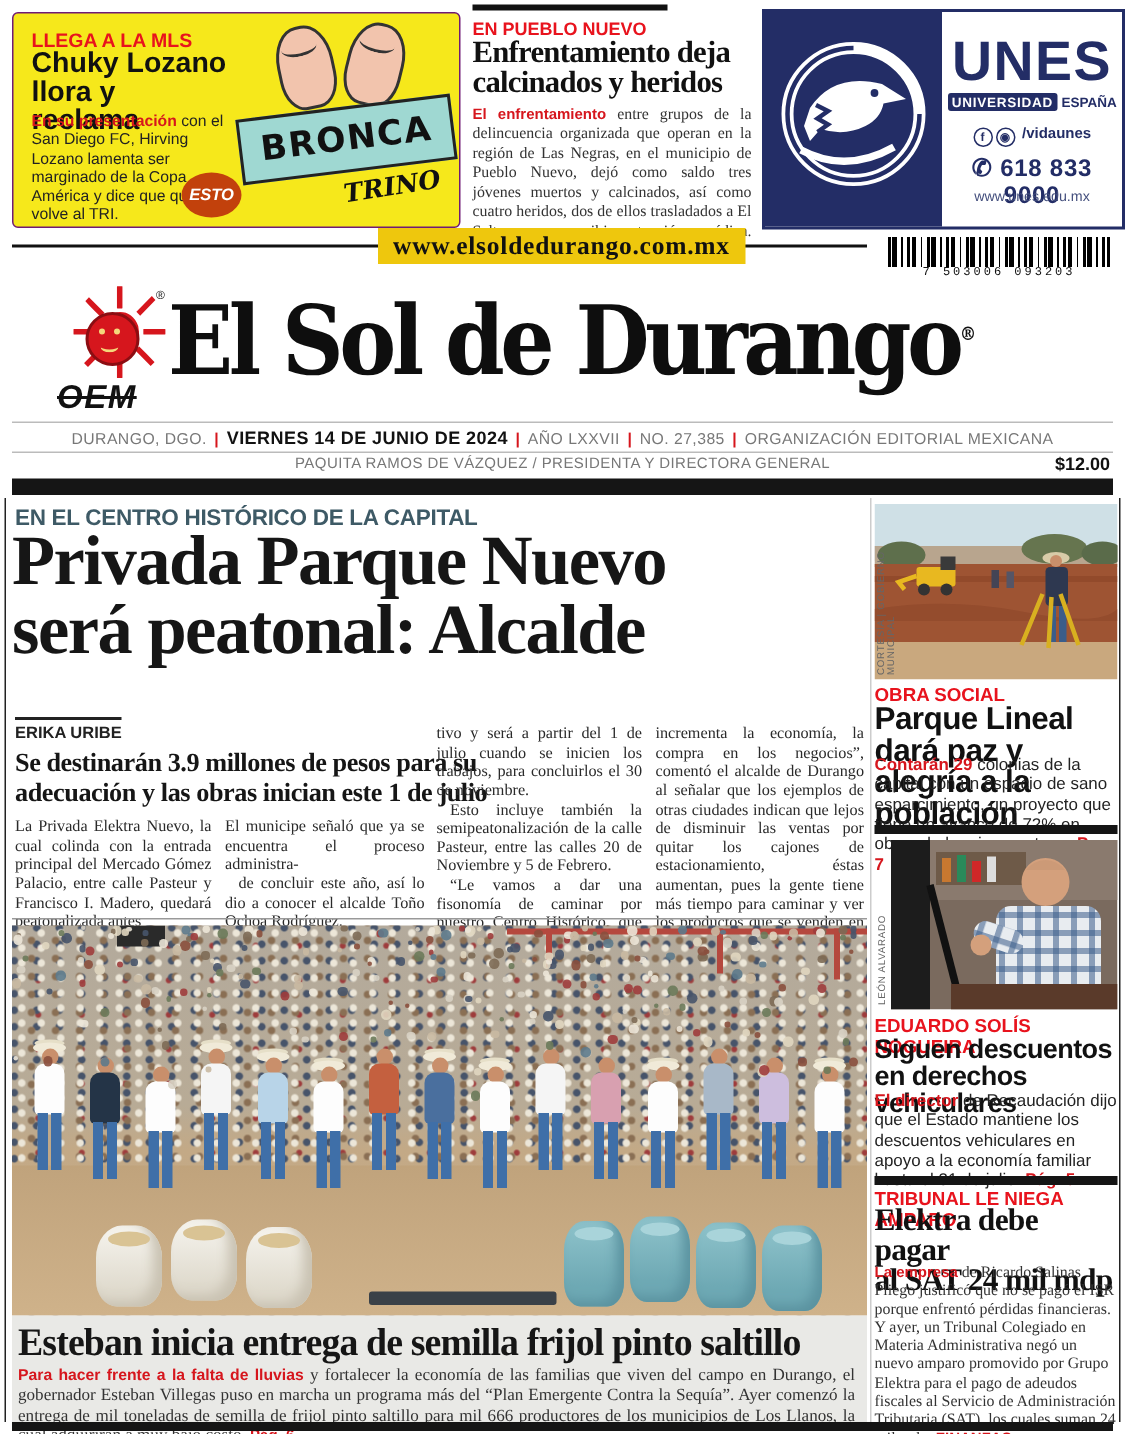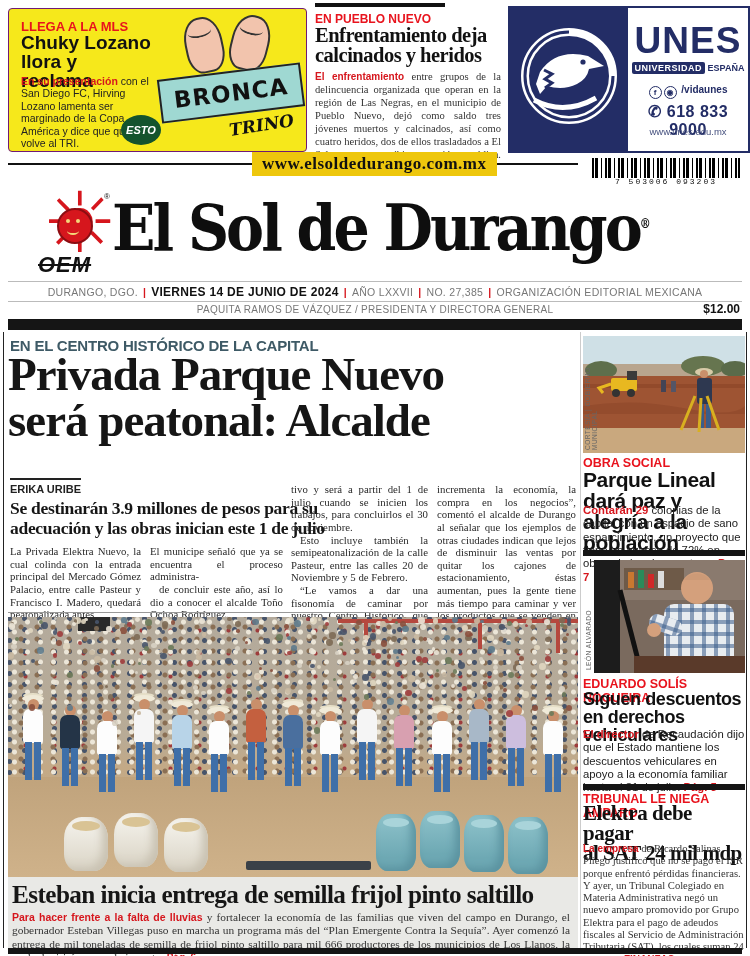--- a/index.html
+++ b/index.html
@@ -6,21 +6,21 @@
   #page{position:relative;width:750px;height:956px;background:#fff;margin:0 auto;
         font-family:"Liberation Sans",sans-serif;overflow:hidden;}
   .abs{position:absolute;}
   .red{color:#d6161d;}
   .justify{text-align:justify;}
   
   #promo{left:8px;top:8px;width:297px;height:142px;background:#f6e81b;border:1px solid #701a75;border-radius:4px;}
   #promo .kick{position:absolute;left:12px;top:10px;font-size:13px;font-weight:bold;color:#e8131d;}
   #promo .title{position:absolute;left:12px;top:24px;font-size:19px;line-height:1.0;font-weight:bold;color:#111;width:130px;}
   #promo .body{position:absolute;left:12px;top:66px;width:128px;font-size:10.5px;line-height:1.18;color:#222;}
-  #esto{left:112px;top:106px;width:40px;height:30px;background:#14532d;border-radius:50%;
+  #esto{left:112px;top:106px;width:40px;height:30px;background:#c2410c;border-radius:50%;
         color:#fff;font-weight:bold;font-style:italic;font-size:11px;text-align:center;line-height:30px;}
   
   #cartoon{left:148px;top:6px;width:146px;height:132px;}
   .fist{position:absolute;width:34px;height:52px;background:#f2c4ad;border:2px solid #333;border-radius:45% 45% 38% 38%;}
   .fist:after{content:"";position:absolute;left:3px;top:6px;width:24px;height:10px;border-bottom:2px solid #333;border-radius:50%;}
   #ribbon{position:absolute;left:2px;top:56px;width:140px;height:40px;background:#9fd8d2;border:2px solid #222;
           transform:rotate(-7deg);display:flex;align-items:center;justify-content:center;}
   #ribbon span{font-size:23px;font-weight:bold;color:#111;letter-spacing:1px;font-family:"DejaVu Sans",sans-serif;}
   #trino{position:absolute;left:72px;top:100px;font-size:17px;font-weight:bold;font-style:italic;
          font-family:"DejaVu Serif",serif;transform:rotate(-9deg);color:#111;}

